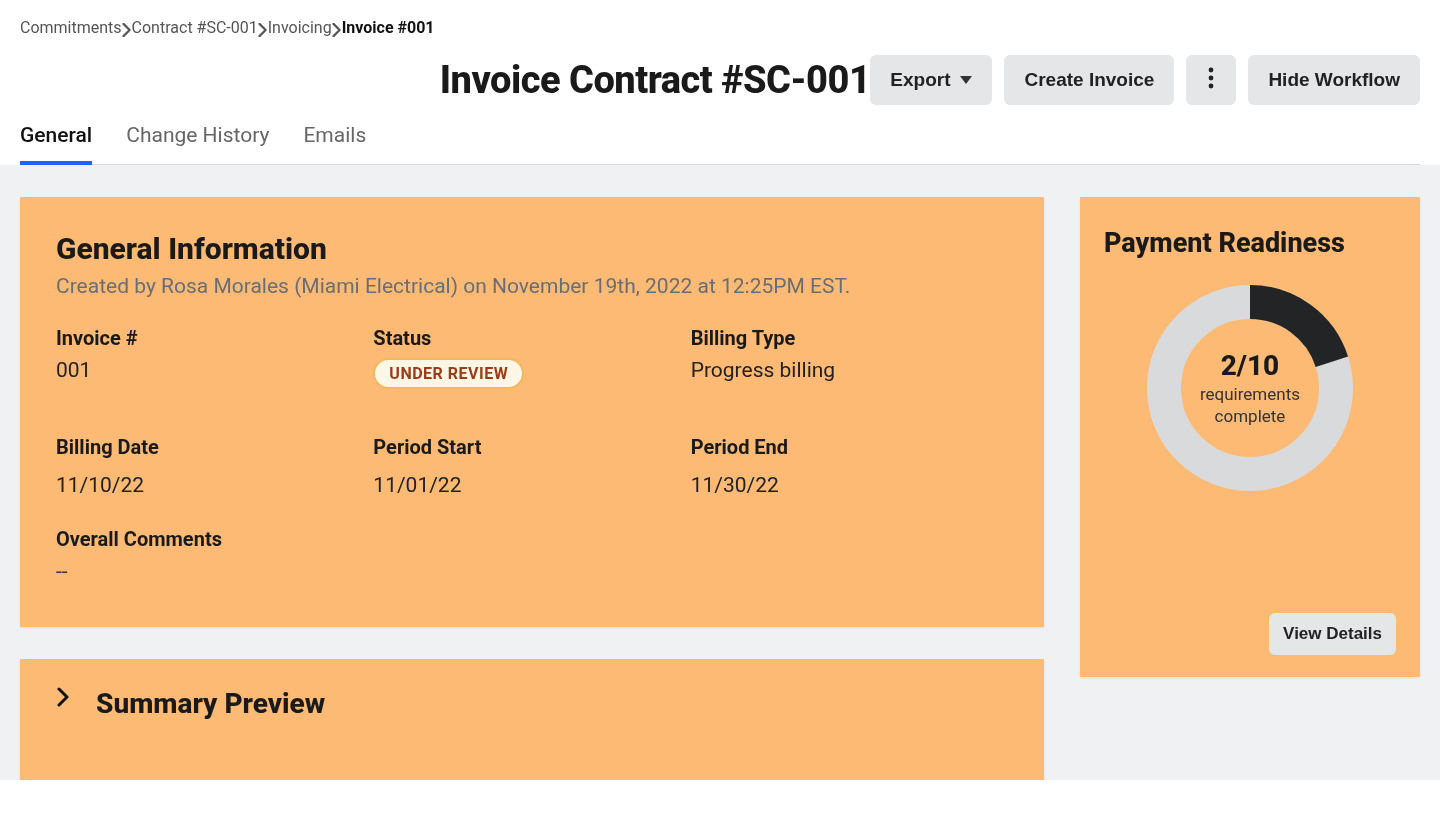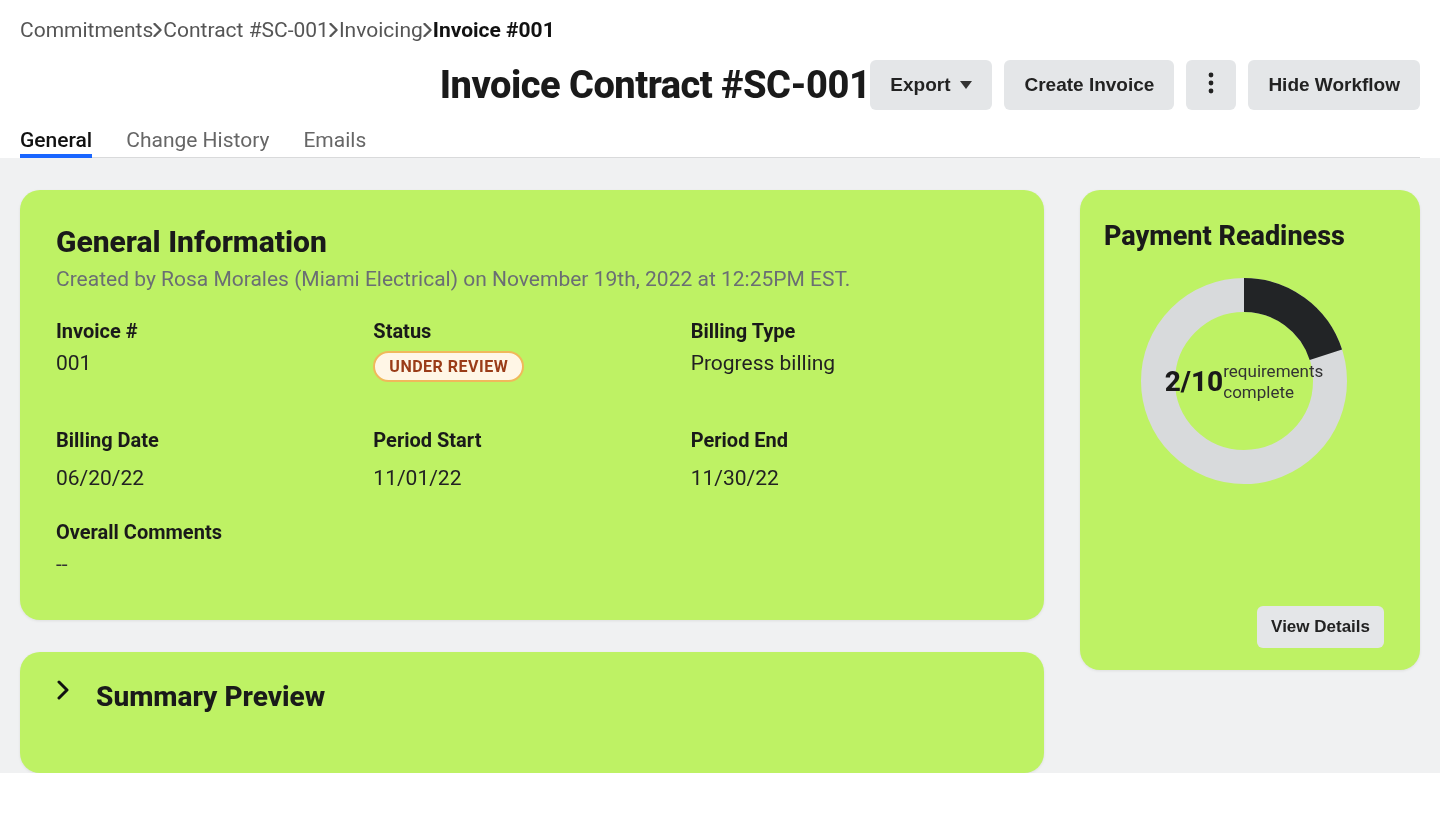--- a/index.html
+++ b/index.html
@@ -7,22 +7,22 @@
     font-family: -apple-system, BlinkMacSystemFont, "Segoe UI", Roboto, Helvetica, Arial, sans-serif;
     background: #ffffff;
     color: #1a1a1a;
     width: 1440px;
   }
   .page { padding: 18px 20px 0 20px; }
 
   
   .breadcrumb {
     display: flex;
-    align-items: center;
-    font-size: 21px;
+    align-items: flex-end;
+    font-size: 16px;
     color: #555;
     margin-bottom: 18px;
   }
   .breadcrumb a { color: #555; text-decoration: none; }
   .breadcrumb .current { color: #111; font-weight: 700; }
   .chevron { display: inline-flex; }
 
   
   .header-row {
     display: flex;
@@ -60,21 +60,21 @@
 
   
   .tabs {
     display: flex;
     gap: 34px;
     border-bottom: 1px solid #d9dadb;
   }
   .tab {
     font-size: 21px;
     color: #666;
-    padding-bottom: 2px;
+    padding-bottom: 14px;
     cursor: pointer;
     border-bottom: 4px solid transparent;
     margin-bottom: -1px;
   }
   .tab.active {
     color: #111;
     font-weight: 500;
     border-bottom-color: #1a66ff;
   }
 
@@ -83,22 +83,22 @@
     background: #f0f1f2;
     padding: 32px 0 0 0;
     margin: 0 -20px;
   }
   .content-inner {
     display: flex;
     gap: 36px;
     padding: 0 20px;
   }
   .card {
-    background: #bef264;
-    border-radius: 20px;
+    background: #fdba74;
+    border-radius: 1px;
     box-shadow: 0 1px 3px rgba(0,0,0,0.08);
   }
   .main-col { flex: 1; display: flex; flex-direction: column; gap: 32px; }
   .side-col { width: 340px; }
 
   .card.general { padding: 34px 36px 44px 36px; }
   .card.general h2 { font-size: 30px; font-weight: 800; margin-bottom: 8px; }
   .created-line { font-size: 21px; color: #6a6e73; margin-bottom: 28px; }
 
   .info-grid {
@@ -118,31 +118,31 @@
     font-size: 16px;
     letter-spacing: 0.5px;
     border-radius: 999px;
     padding: 4px 14px;
   }
 
   .overall { margin-top: 30px; }
   .overall .field-value { margin-top: 6px; color: #333; }
 
   
-  .card.readiness { padding: 30px 36px 22px 24px; height: 480px; display: flex; flex-direction: column; }
+  .card.readiness { padding: 30px 24px 22px 24px; height: 480px; display: flex; flex-direction: column; }
   .card.readiness h3 { font-size: 27px; font-weight: 800; margin-bottom: 24px; }
   .donut-wrap { flex: 1; display: flex; align-items: flex-start; justify-content: center; }
   .donut { position: relative; width: 210px; height: 210px; }
   .donut svg { transform: rotate(-90deg); }
   .donut .center {
     position: absolute; inset: 0;
-    display: flex; flex-direction: row; align-items: center; justify-content: center;
+    display: flex; flex-direction: column; align-items: center; justify-content: center;
   }
   .donut .count { font-size: 28px; font-weight: 800; }
-  .donut .sub { font-size: 17px; color: #333; line-height: 1.25; margin-top: 2px; }
+  .donut .sub { font-size: 17px; color: #333; text-align: center; line-height: 1.25; margin-top: 2px; }
   .view-details-row { display: flex; justify-content: flex-end; }
   .btn.small { height: 42px; font-size: 17px; padding: 0 14px; }
 
   
   .card.summary { padding: 28px 36px 60px 36px; display: flex; align-items: flex-start; gap: 26px; }
   .summary-title { font-size: 28px; font-weight: 800; }
 </style>
 </head>
 <body>
 
@@ -213,21 +213,21 @@
             <div>
               <div class="field-label">Status</div>
               <div><span class="status-pill">UNDER REVIEW</span></div>
             </div>
             <div>
               <div class="field-label">Billing Type</div>
               <div class="field-value">Progress billing</div>
             </div>
             <div>
               <div class="field-label">Billing Date</div>
-              <div class="field-value" style="margin-top:14px">06/20/22</div>
+              <div class="field-value" style="margin-top:14px">11/10/22</div>
             </div>
             <div>
               <div class="field-label">Period Start</div>
               <div class="field-value" style="margin-top:14px">11/01/22</div>
             </div>
             <div>
               <div class="field-label">Period End</div>
               <div class="field-value" style="margin-top:14px">11/30/22</div>
             </div>
           </div>

